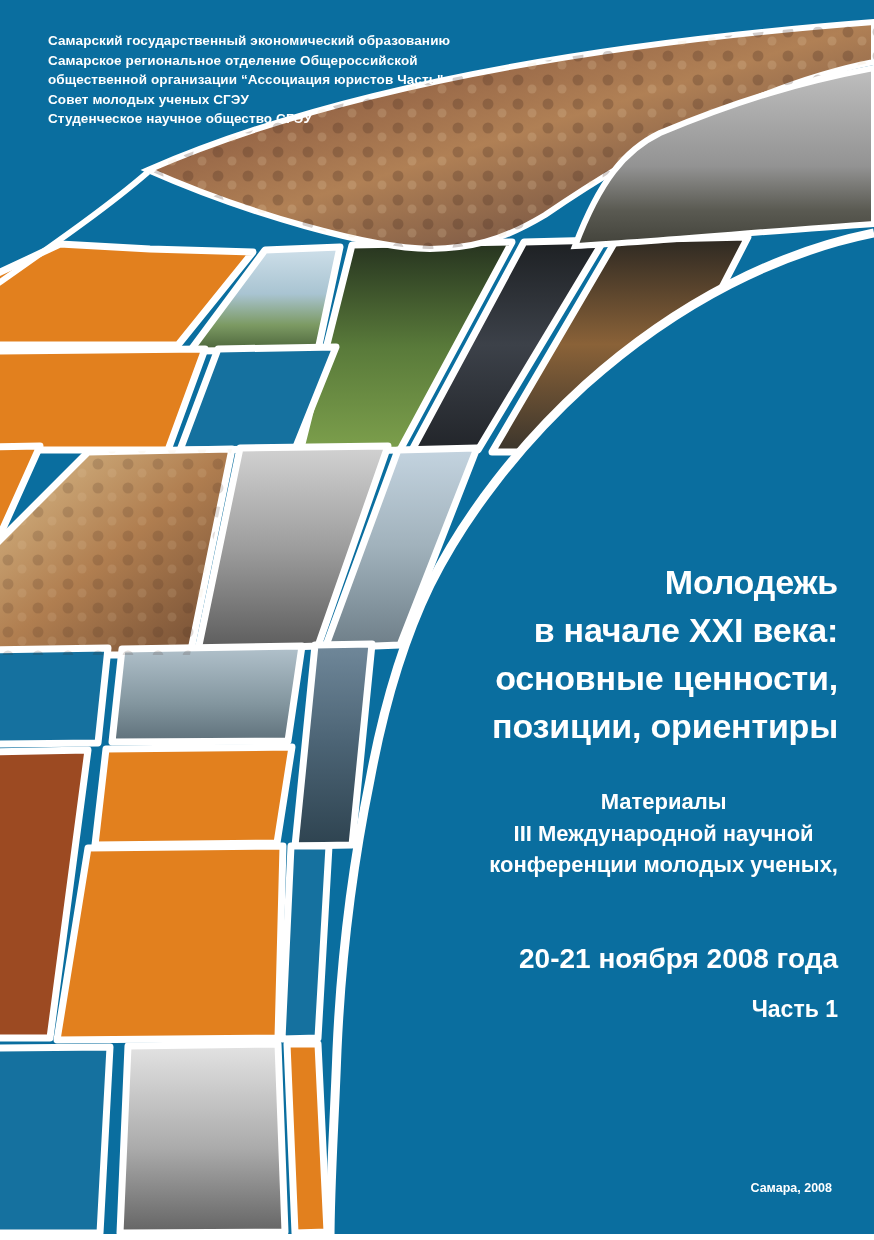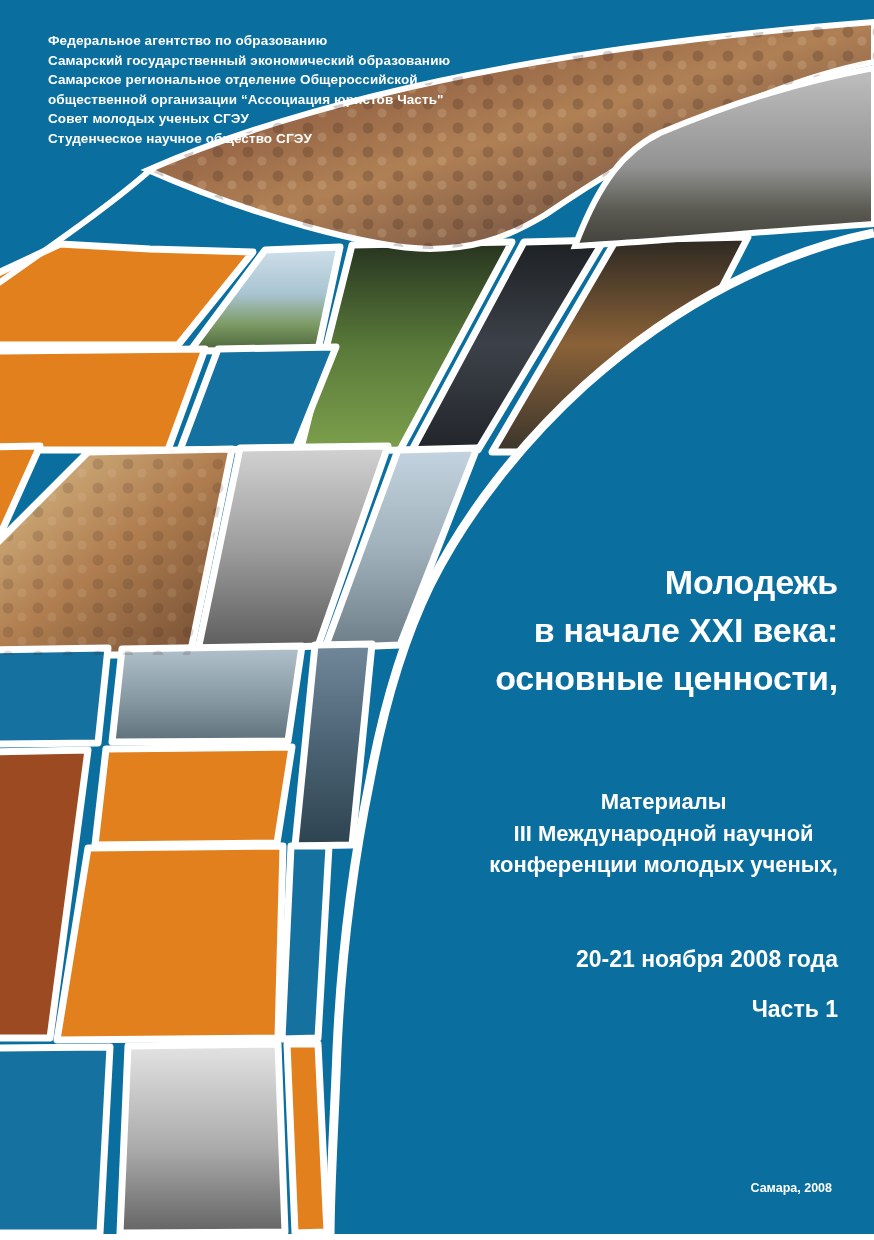--- a/index.html
+++ b/index.html
@@ -7,21 +7,21 @@
   .page{
     position:relative;width:874px;height:1240px;margin:0 auto;
     background:#0a6e9f;overflow:hidden;
     font-family:"Liberation Sans","DejaVu Sans",sans-serif;
   }
   .page svg{position:absolute;left:0;top:0;display:block;}
   .txt{position:absolute;color:#ffffff;}
   .org{left:48px;top:31px;font-size:13.5px;line-height:19.5px;font-weight:700;letter-spacing:.1px;}
   .title{right:36px;top:522px;text-align:right;font-size:34px;line-height:48px;font-weight:700;letter-spacing:-.2px;margin-top:36px;}
   .subtitle{right:36px;top:786px;text-align:center;font-size:22px;line-height:31.5px;font-weight:700;}
-  .date{right:36px;top:946px;text-align:left;font-size:23px;line-height:26px;font-weight:700;}
+  .date{right:36px;top:946px;text-align:left;font-size:28px;line-height:26px;font-weight:700;}
   .part{right:36px;top:996px;text-align:right;font-size:23px;line-height:26px;font-weight:700;}
   .imprint{right:42px;top:1181px;text-align:left;font-size:12.5px;font-weight:700;}
 </style>
 </head>
 <body>
 
 <div class="page">
 
   <svg width="874" height="1240" viewBox="0 0 874 1240" xmlns="http://www.w3.org/2000/svg">
     <defs>
@@ -137,32 +137,32 @@
     <path d="M 575,246 C 600,180 625,150 660,133 C 740,100 800,82 874,68 L 874,224 C 770,231 660,241 575,246 Z" fill="url(#gHill)" stroke="#ffffff" stroke-width="6" aria-label="people sitting on a hill, city skyline, black and white"></path>
 
     <path d="M -4,285 C 60,240 110,205 148,172" fill="none" stroke="#ffffff" stroke-width="6"></path>
 
     <polygon points="88,452 232,449 190,655 0,655 0,548" fill="url(#pHeads)" opacity="0.35"></polygon>
 
     <rect x="0" y="1234" width="874" height="6" fill="#ffffff"></rect>
   </svg>
 
   <div class="txt org">
-    <div>Федеральное агентство по образованию</div>
     <div>Самарский государственный экономический образованию</div>
     <div>Самарское региональное отделение Общероссийской</div>
     <div>общественной организации “Ассоциация юристов Часть"</div>
     <div>Совет молодых ученых СГЭУ</div>
     <div>Студенческое научное общество СГЭУ</div>
   </div>
 
   <div class="txt title">
     <div>Молодежь</div>
     <div>в начале XXI века:</div>
     <div>основные ценности,</div>
+    <div>позиции, ориентиры</div>
   </div>
 
   <div class="txt subtitle">
     <div>Материалы</div>
     <div>III Международной научной</div>
     <div>конференции молодых ученых,</div>
   </div>
 
   <div class="txt date">20-21 ноября 2008 года</div>
   <div class="txt part">Часть 1</div>

